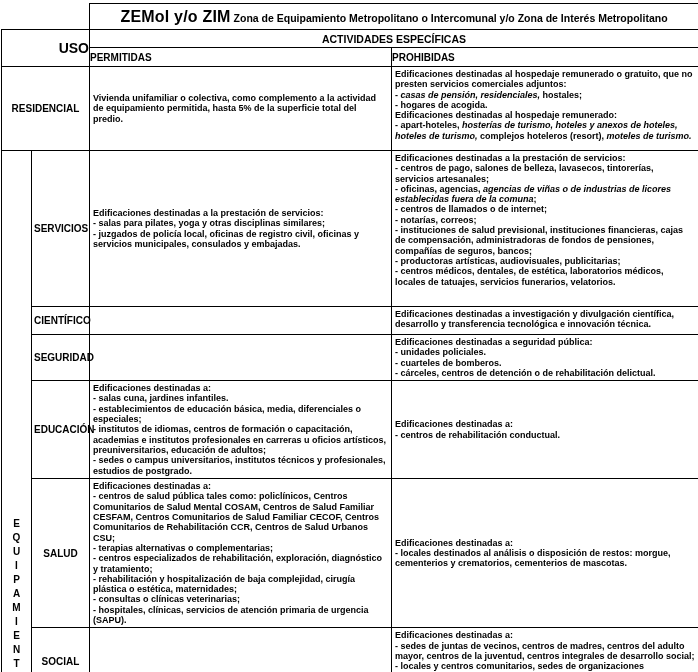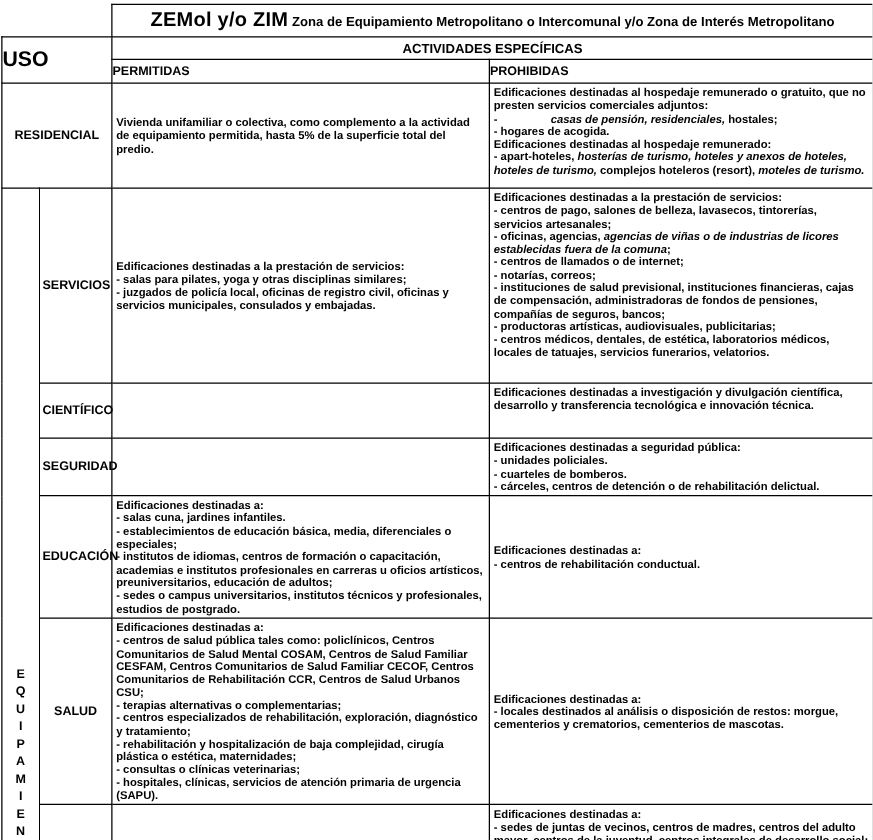--- a/index.html
+++ b/index.html
@@ -7,25 +7,25 @@
   body { font-family: "Liberation Sans", sans-serif; color: #000; }
   .page { width: 698px; height: 672px; background: #fff; padding-top: 3px; overflow: hidden; }
   table.zoning { border-collapse: collapse; table-layout: fixed; width: 697px; margin-left: 1px; }
   td { border: 1px solid #000; padding: 0; vertical-align: top; }
   td.corner { border: none; background: #fff; }
 
   .title-cell { height: 26px; text-align: center; vertical-align: middle; padding: 1px 2px; }
   .title-code { font-weight: bold; font-size: 16px; letter-spacing: 0.2px; }
   .title-sub  { font-weight: bold; font-size: 10.5px; margin-left: 3px; }
 
-  .uso-cell   { text-align: left; vertical-align: middle; font-weight: bold; font-size: 17px; }
+  .uso-cell   { text-align: right; vertical-align: middle; font-weight: bold; font-size: 14px; }
   .act-cell   { height: 18px; text-align: center; vertical-align: middle; font-weight: bold; font-size: 10.5px; }
   .colhead    { height: 19px; text-align: left; vertical-align: middle; font-weight: bold; font-size: 10px; }
 
-  .cat-cell   { text-align: center; vertical-align: middle; font-weight: bold; font-size: 10px; padding: 16px 2px; }
+  .cat-cell   { text-align: center; vertical-align: middle; font-weight: bold; font-size: 10px; padding: 0 2px; }
 
   .body-cell  { font-size: 9px; line-height: 10.3px; font-weight: bold; }
   .body-cell .txt { padding: 2px 3px; white-space: pre-line; }
   .v-mid { vertical-align: middle; }
 
   .equip-cell { position: relative; background: #fff; }
   .equip-text {
     position: absolute; bottom: 8px; left: 50%; transform: translateX(-50%);
     writing-mode: vertical-lr; text-orientation: upright;
     font-weight: bold; font-size: 10px; letter-spacing: 3px; white-space: nowrap;
@@ -72,21 +72,21 @@
       <td class="colhead">PROHIBIDAS</td>
     </tr>
 
     <tr class="r-res">
       <td class="cat-cell" colspan="2">RESIDENCIAL</td>
       <td class="body-cell v-mid">
         <div class="txt">Vivienda unifamiliar o colectiva, como complemento a la actividad de equipamiento permitida, hasta 5% de la superficie total del predio.</div>
       </td>
       <td class="body-cell">
         <div class="txt"><span>Edificaciones destinadas al hospedaje remunerado o gratuito, que no presten servicios comerciales adjuntos:
-- </span><span style="font-style: italic; margin-left: 40px;">casas de pensión, residenciales,</span><span> hostales;
+- </span><span style="font-style: italic;">casas de pensión, residenciales,</span><span> hostales;
 - hogares de acogida.
 Edificaciones destinadas al hospedaje remunerado:
 - apart-hoteles, </span><span style="font-style: italic;">hosterías de turismo, hoteles y anexos de hoteles, hoteles de turismo,</span><span> complejos hoteleros (resort), </span><span style="font-style: italic;">moteles de turismo.</span></div>
       </td>
     </tr>
 
     <tr class="r-serv">
       <td class="equip-cell" rowspan="6">
         <div class="equip-text">EQUIPAMIENTO</div>
       </td>

